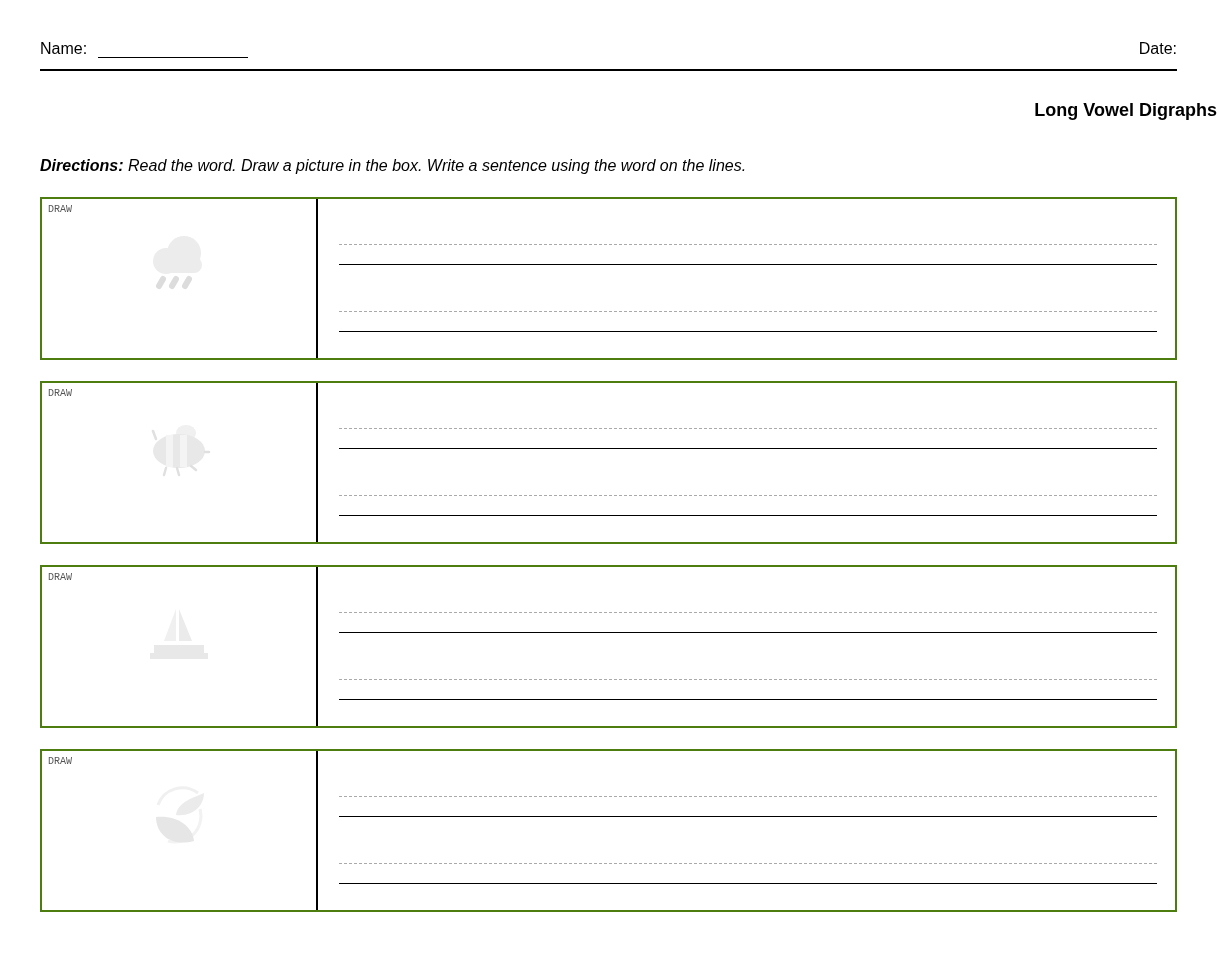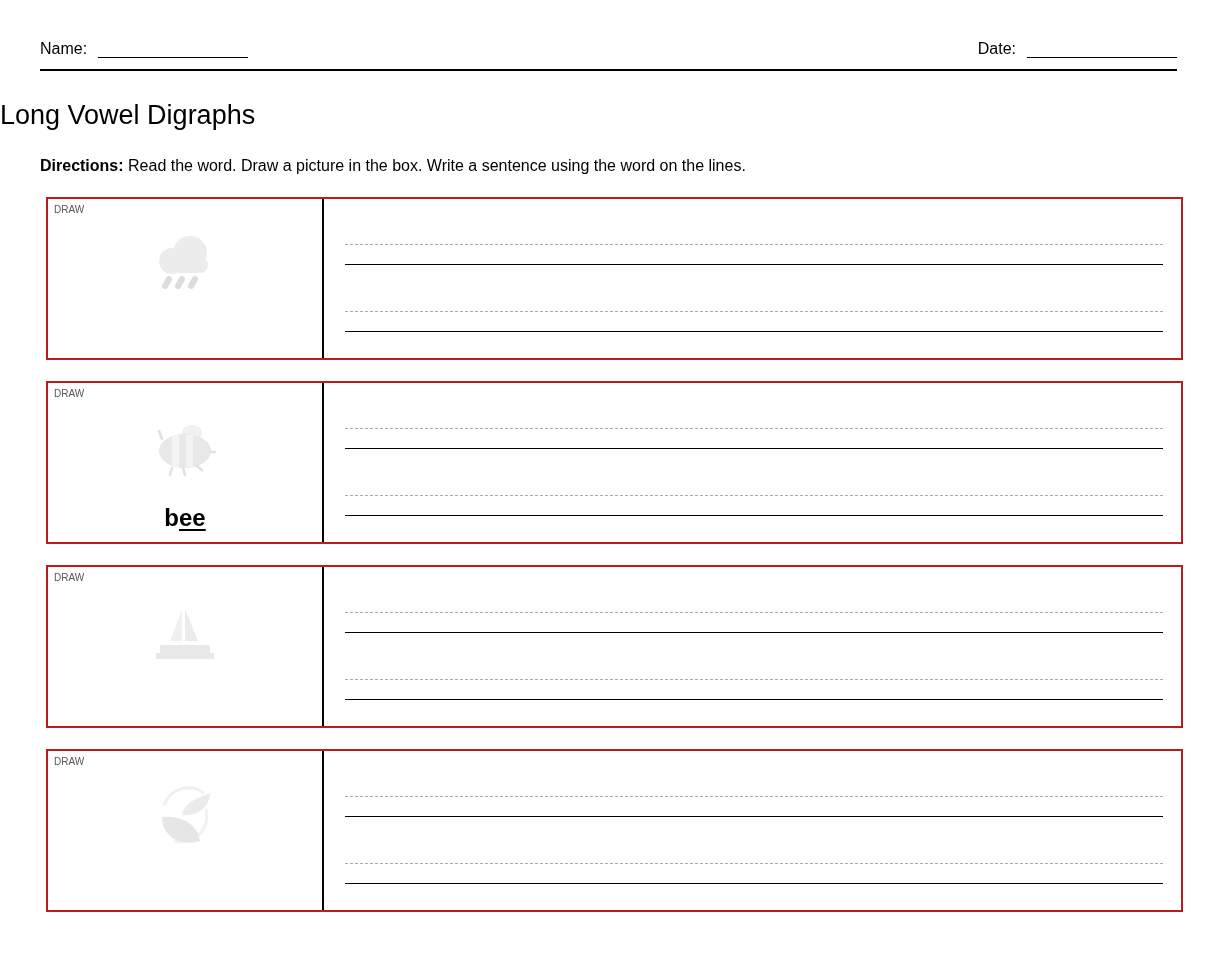--- a/index.html
+++ b/index.html
@@ -1,25 +1,25 @@
 <!DOCTYPE html>
 <html><head>
   <meta charset="utf-8">
   <style>
     html, body { margin: 0; padding: 0; background: #ffffff; }
     body { width: 1217px; height: 972px; position: relative; font-family: "Liberation Sans", sans-serif; color: #000; overflow: hidden; }
     .header { position: absolute; left: 40px; top: 38px; width: 1137px; height: 31px; border-bottom: 2px solid #000; }
     .field { position: absolute; top: 2px; font-size: 16px; display: flex; align-items: flex-end; }
     .field .blank { display: inline-block; width: 150px; border-bottom: 1px solid #000; margin-left: 11px; height: 12px; }
     .field.name { left: 0; }
-    .field.date { right: 0; }
-    .title { position: absolute; left: 0; width: 1217px; top: 100px; text-align: left; font-size: 27px; font-weight: normal; }
-    .directions { position: absolute; left: 40px; top: 157px; font-size: 16px; }
+    .field.date { right: 0; flex-direction: column; }
+    .title { position: absolute; left: 0; width: 1217px; top: 100px; text-align: right; font-size: 18px; font-weight: bold; }
+    .directions { position: absolute; left: 40px; top: 157px; font-size: 16px; font-style: italic; }
     .directions b { font-weight: bold; }
-    .card { position: absolute; left: 46px; width: 1133px; height: 159px; border: 2px solid #b91c1c; display: flex; }
+    .card { position: absolute; left: 40px; width: 1133px; height: 159px; border: 2px solid #4d7c0f; display: flex; font-family: Liberation Mono, monospace; }
     .draw-panel { width: 274px; border-right: 2px solid #000; position: relative; height: 100%; }
     .draw-label { position: absolute; left: 6px; top: 5px; font-size: 10px; color: #555; }
     .pic { position: absolute; left: 104px; top: 32px; width: 66px; height: 66px; }
     .word { position: absolute; left: 0; right: 0; bottom: 10px; text-align: center; font-size: 24px; font-weight: bold; }
     .word .dg { text-decoration: underline; text-decoration-thickness: 2px; text-underline-offset: 3px; }
     .write-panel { flex: 1; position: relative; }
     .line { position: absolute; left: 21px; width: 818px; }
     .line.dashed { border-top: 1px dashed #aaa; }
     .line.solid { border-top: 1px solid #000; }
   </style>
@@ -74,21 +74,20 @@
       <rect x="20" y="20" width="7" height="32" fill="#f4f4f4"></rect>
       <rect x="34" y="20" width="7" height="32" fill="#f4f4f4"></rect>
       <g stroke="#e0e0e0" stroke-width="2.5" stroke-linecap="round">
         <line x1="10" y1="24" x2="7" y2="16"></line>
         <line x1="20" y1="53" x2="18" y2="60"></line>
         <line x1="31" y1="53" x2="33" y2="60"></line>
         <line x1="45" y1="51" x2="50" y2="55"></line>
         <line x1="59" y1="37" x2="63" y2="37"></line>
       </g>
     </svg>
-    <div class="word"><span>b</span><span class="dg">ee</span><span></span></div>
   </div>
   <div class="write-panel">
     <div class="line dashed" style="top:45px;"></div>
     <div class="line solid" style="top:65px;"></div>
     <div class="line dashed" style="top:112px;"></div>
     <div class="line solid" style="top:132px;"></div>
   </div>
 </div>
 
 <div class="card" style="top:565px;">

